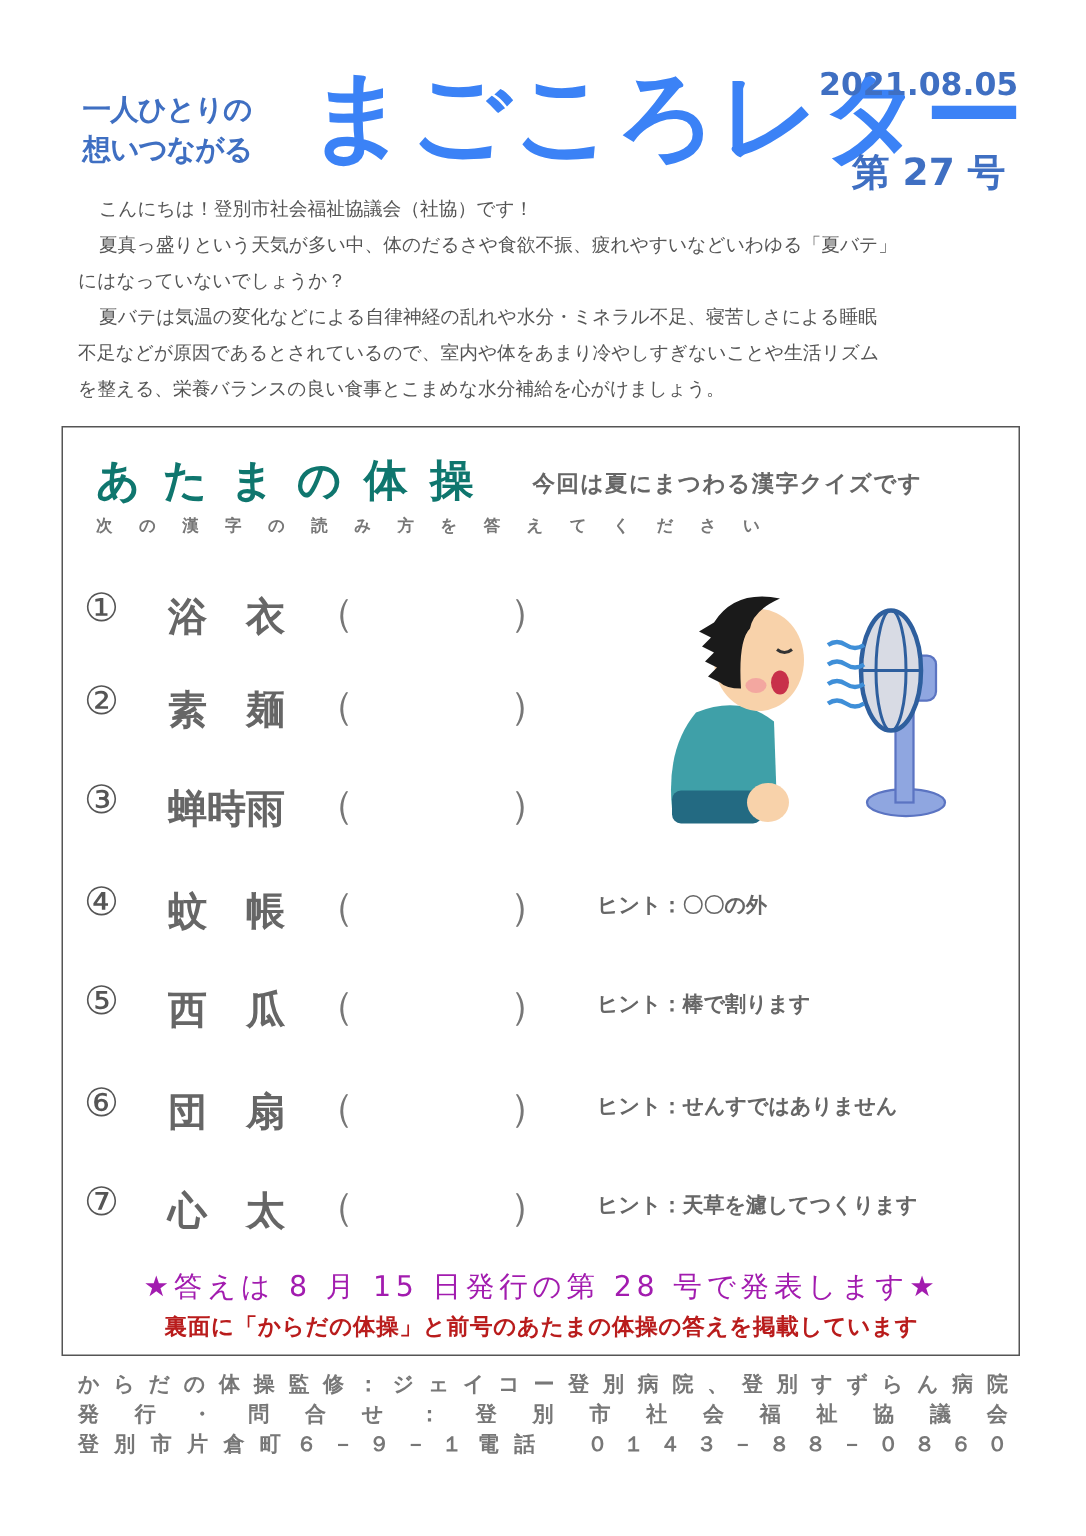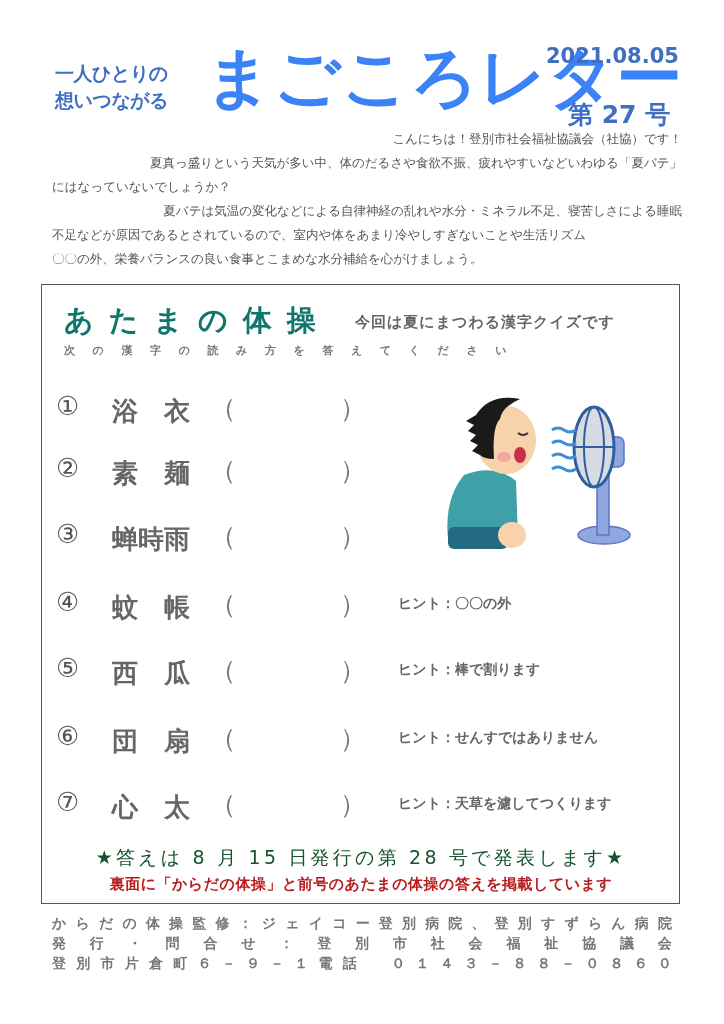--- a/index.html
+++ b/index.html
@@ -8,39 +8,39 @@
 
     .header { position: absolute; left: 0; top: 0; width: 612px; height: 125px; }
     .subtitle { position: absolute; left: 55px; top: 60px; color: #3f6fc2; font-weight: bold; font-size: 19px; line-height: 27px; letter-spacing: -0.5px; }
     .subtitle div { white-space: nowrap; }
     .main-title { position: absolute; left: 205px; top: 48px; color: #3b82f6; font-weight: bold; font-size: 66px; line-height: 60px; letter-spacing: 1px; white-space: nowrap; }
     .date { position: absolute; left: 546px; top: 44px; color: #3f6fc2; font-weight: bold; font-size: 21px; white-space: nowrap; letter-spacing: 0px; }
     .issue { position: absolute; left: 568px; top: 78px; color: #3f6fc2; font-weight: bold; font-size: 25px; white-space: nowrap; margin-top: 20px; }
 
     .intro { position: absolute; left: 52px; top: 127px; width: 630px; font-size: 12.5px; line-height: 24px; color: #555; }
     .intro p { white-space: nowrap; }
-    .intro .indent { padding-left: 14px; text-align: right; }
+    .intro .indent { padding-left: 14px; }
 
     .quiz-box { position: absolute; left: 41px; top: 284px; width: 639px; height: 620px; border: 1.5px solid #555; background: #fff; }
     .quiz-title { position: absolute; left: 22px; top: 16px; font-size: 29px; font-weight: bold; color: #0f766e; letter-spacing: 15px; white-space: nowrap; }
     .quiz-sub { position: absolute; left: 313px; top: 28px; font-size: 15px; color: #666; font-weight: bold; white-space: nowrap; letter-spacing: 1px; }
     .quiz-instr { position: absolute; left: 22px; top: 58px; width: 600px; font-size: 11px; color: #777; font-weight: bold; white-space: nowrap; letter-spacing: 17.6px; }
 
     .item { position: absolute; left: 0; width: 637px; height: 40px; }
     .num { position: absolute; left: 14px; top: 2px; font-size: 26px; color: #555; }
     .kanji { position: absolute; left: 70px; top: 5px; font-size: 26px; color: #666; font-weight: bold; white-space: nowrap; }
     .kanji.spread { letter-spacing: 26px; }
     .paren-open { position: absolute; left: 168px; top: 2px; font-size: 26px; color: #777; }
     .paren-close { position: absolute; left: 298px; top: 2px; font-size: 26px; color: #777; }
     .answer { position: absolute; left: 190px; top: 6px; width: 100px; height: 28px; border: none; background: transparent; }
     .hint { position: absolute; left: 356px; top: 10px; font-size: 14px; color: #666; white-space: nowrap; font-weight: bold; }
 
     .illustration { position: absolute; left: 392px; top: 100px; width: 220px; height: 180px; }
 
-    .answer-note { position: absolute; left: 22px; top: 560px; width: 594px; font-size: 19px; color: #14532d; white-space: nowrap; letter-spacing: 3.2px; text-align: center; }
+    .answer-note { position: absolute; left: 22px; top: 560px; width: 594px; font-size: 19px; color: #a21caf; white-space: nowrap; letter-spacing: 3.2px; text-align: center; }
     .back-note { position: absolute; left: 22px; top: 590px; width: 594px; font-size: 15px; color: #b91c1c; font-weight: bold; white-space: nowrap; text-align: center; letter-spacing: 0.5px; }
 
     .footer { position: absolute; left: 52px; top: 913px; width: 620px; font-size: 14px; line-height: 20px; color: #777; font-weight: bold; }
     .footer div { white-space: nowrap; display: flex; justify-content: space-between; }
     .footer span.ch { display: inline-block; text-align: center; }
   </style>
 </head>
 <body>
 
 <div class="header">
@@ -52,21 +52,21 @@
   <div class="date">2021.08.05</div>
   <div class="issue">第 27 号</div>
 </div>
 
 <div class="intro">
   <p class="indent">こんにちは！登別市社会福祉協議会（社協）です！</p>
   <p class="indent">夏真っ盛りという天気が多い中、体のだるさや食欲不振、疲れやすいなどいわゆる「夏バテ」</p>
   <p>にはなっていないでしょうか？</p>
   <p class="indent">夏バテは気温の変化などによる自律神経の乱れや水分・ミネラル不足、寝苦しさによる睡眠</p>
   <p>不足などが原因であるとされているので、室内や体をあまり冷やしすぎないことや生活リズム</p>
-  <p>〇〇の外、栄養バランスの良い食事とこまめな水分補給を心がけましょう。</p>
+  <p>を整える、栄養バランスの良い食事とこまめな水分補給を心がけましょう。</p>
 </div>
 
 <div class="quiz-box">
   <div class="quiz-title">あたまの体操</div>
   <div class="quiz-sub">今回は夏にまつわる漢字クイズです</div>
   <div class="quiz-instr">次の漢字の読み方を答えてください</div>
 
   <div class="item" style="top:104px;">
     <span class="num">①</span>
     <span class="kanji spread">浴衣</span>

